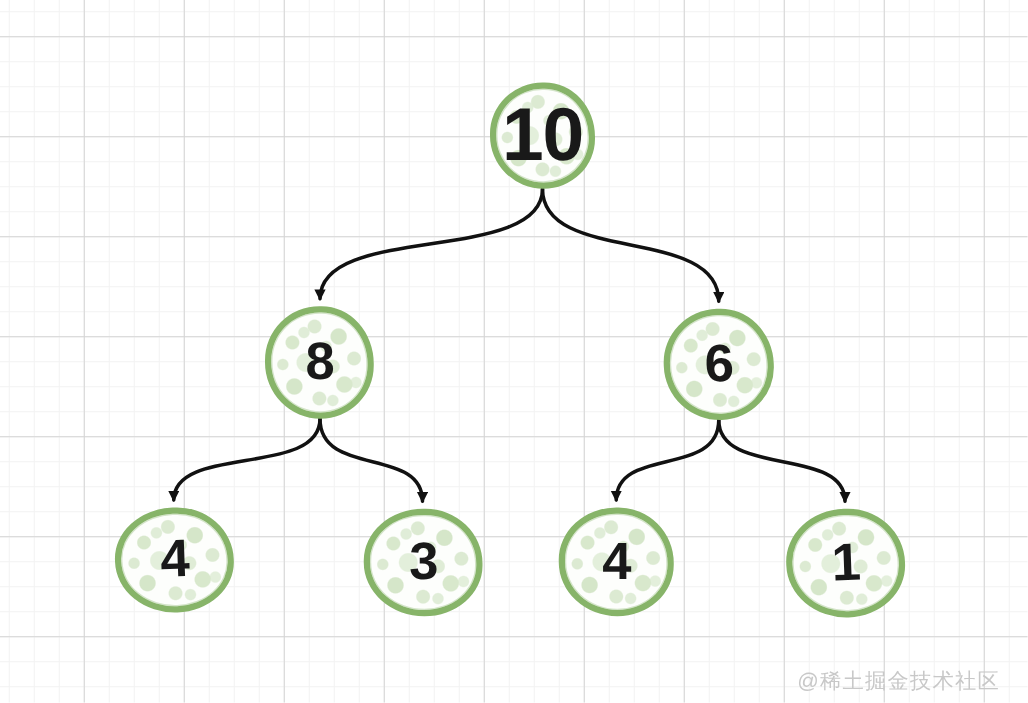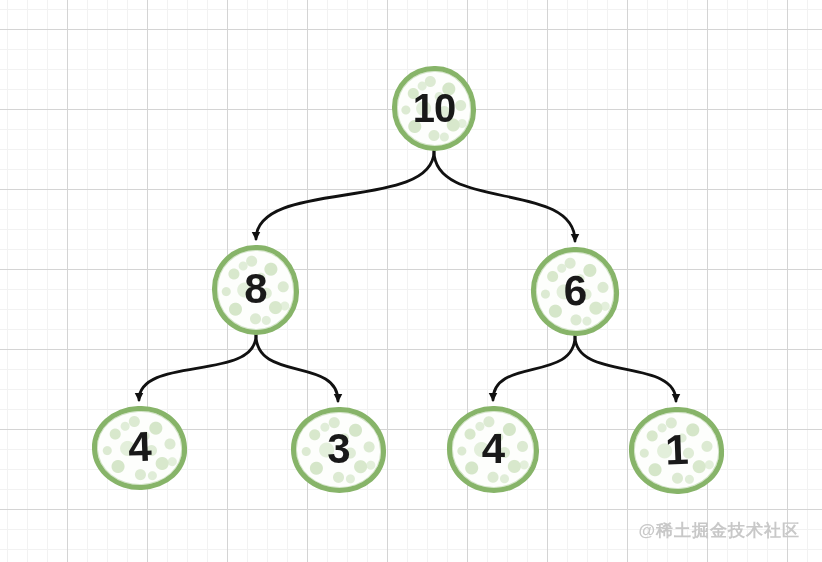--- a/index.html
+++ b/index.html
@@ -57,31 +57,30 @@
   .node.tilt { transform: rotate(-2deg); }
 
   .node .num {
     font-size: 42px;
     font-weight: 700;
     color: #191919;
     letter-spacing: -1px;
     line-height: 1;
     transform: translateY(-1px);
   }
-  .node.root .num { font-size: 40px; }
+  .node.root .num { font-size: 60px; }
 
   .watermark {
     position: absolute;
     right: 22px;
-    bottom: 20px;
+    bottom: 6px;
     font-size: 17px;
     color: #c8c8c8;
     letter-spacing: 1px;
     user-select: none;
-    font-weight: bold;
   }
 </style>
 </head>
 <body>
 
 <div class="canvas">
 
   <svg class="edges" width="822" height="562" viewBox="0 0 822 562" xmlns="http://www.w3.org/2000/svg">
     <defs>
       <marker id="arrow" markerWidth="10" markerHeight="10" refX="7.5" refY="4.5" orient="auto" markerUnits="userSpaceOnUse">

